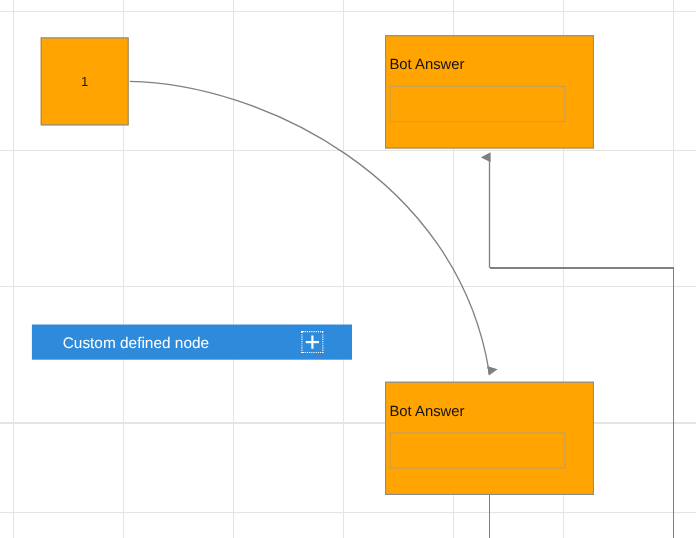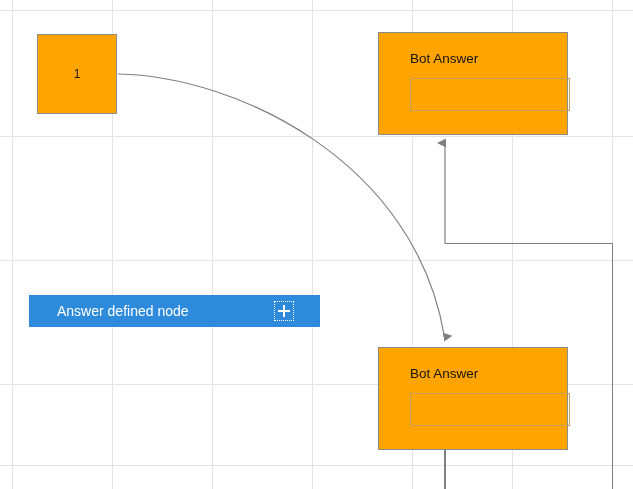--- a/index.html
+++ b/index.html
@@ -56,22 +56,21 @@
   .node-start-label {
     font-size: 12px;
     color: #1a1a1a;
     line-height: 1;
   }
 
   .node-bot {
     left: 350px;
     width: 190px;
     height: 103px;
-    padding: 12px 12px 0 28px;
-    margin-left: 28px;
+    padding: 12px 12px 0 0;
   }
   .node-bot-1 { top: 32px; }
   .node-bot-2 { top: 347px; }
 
   .node-bot-title {
     font-size: 13.5px;
     color: #141414;
     line-height: 1.1;
     margin: 7px 0 0 3px;
     white-space: nowrap;
@@ -185,17 +184,17 @@
     <div class="node-bot-title">Bot Answer</div>
     <div class="node-bot-field"></div>
   </div>
 
   <div class="node node-bot node-bot-2">
     <div class="node-bot-title">Bot Answer</div>
     <div class="node-bot-field"></div>
   </div>
 
   <div class="palette-bar">
-    <span class="palette-label">Answer defined node</span>
+    <span class="palette-label">Custom defined node</span>
     <span class="palette-add"></span>
   </div>
 
 </div>
 
 </body></html>

